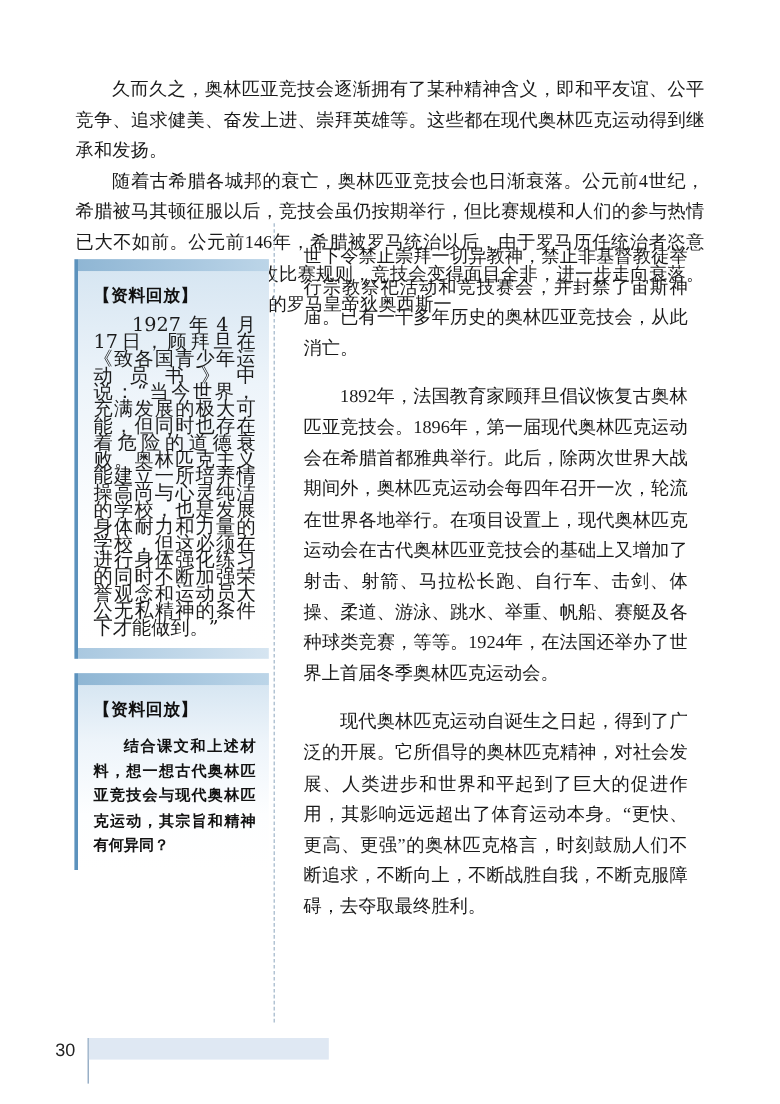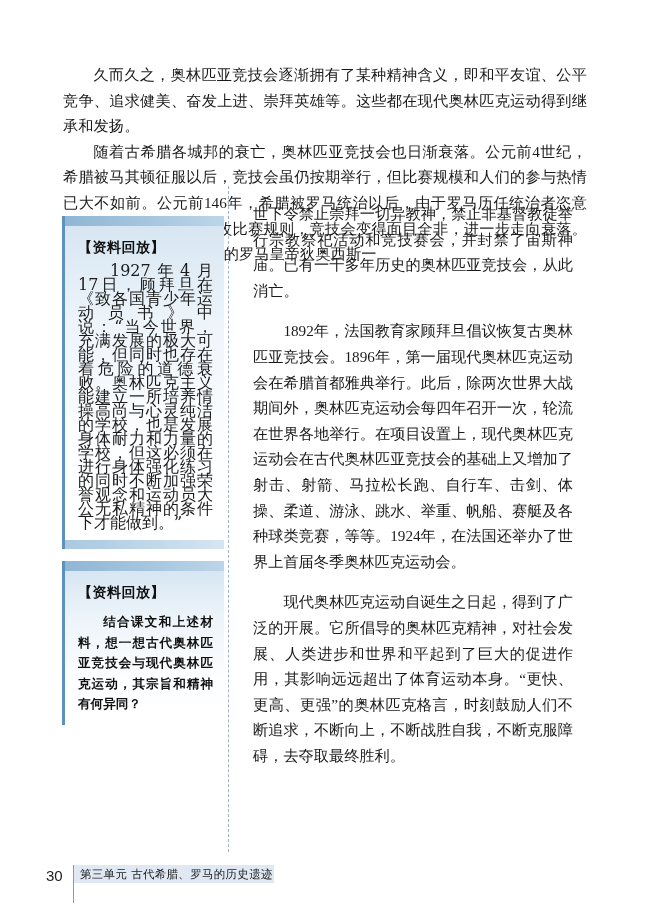--- a/index.html
+++ b/index.html
@@ -231,16 +231,15 @@
       <p class="main-para">现代奥林匹克运动自诞生之日起，得到了广泛的开展。它所倡导的奥林匹克精神，对社会发展、人类进步和世界和平起到了巨大的促进作用，其影响远远超出了体育运动本身。“更快、更高、更强”的奥林匹克格言，时刻鼓励人们不断追求，不断向上，不断战胜自我，不断克服障碍，去夺取最终胜利。</p>
 
     </div>
 
   </div>
 
   <div class="footer">
     <div class="folio">30</div>
     <div class="footer-rule"></div>
     <div class="footer-banner"></div>
-    <div class="footer-text">第三单元   古代希腊、罗马的历史遗迹</div>
   </div>
 
 </div>
 
 </body></html>

